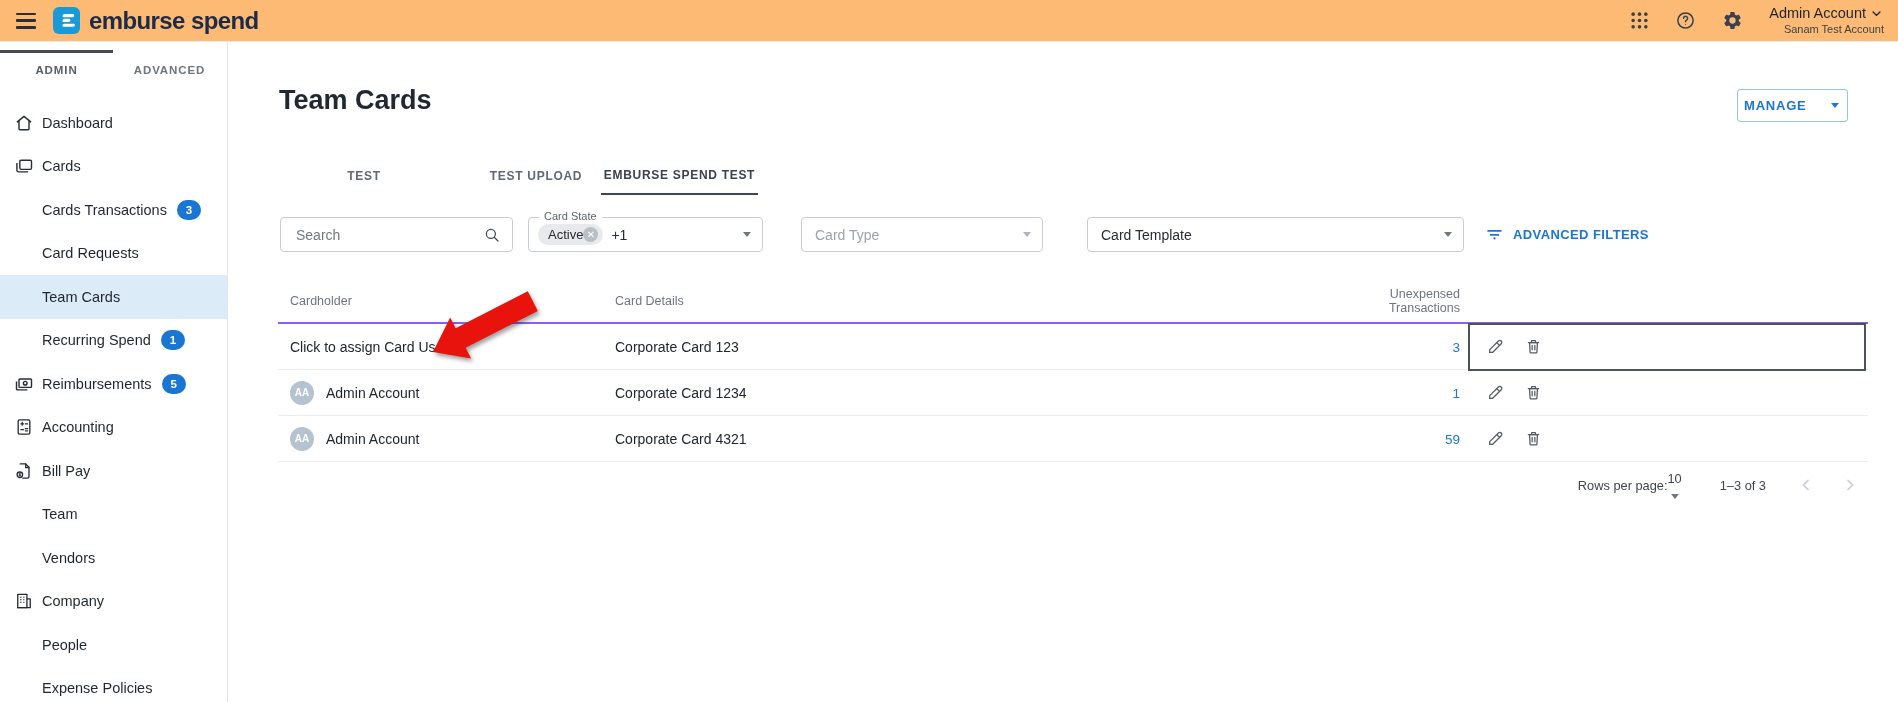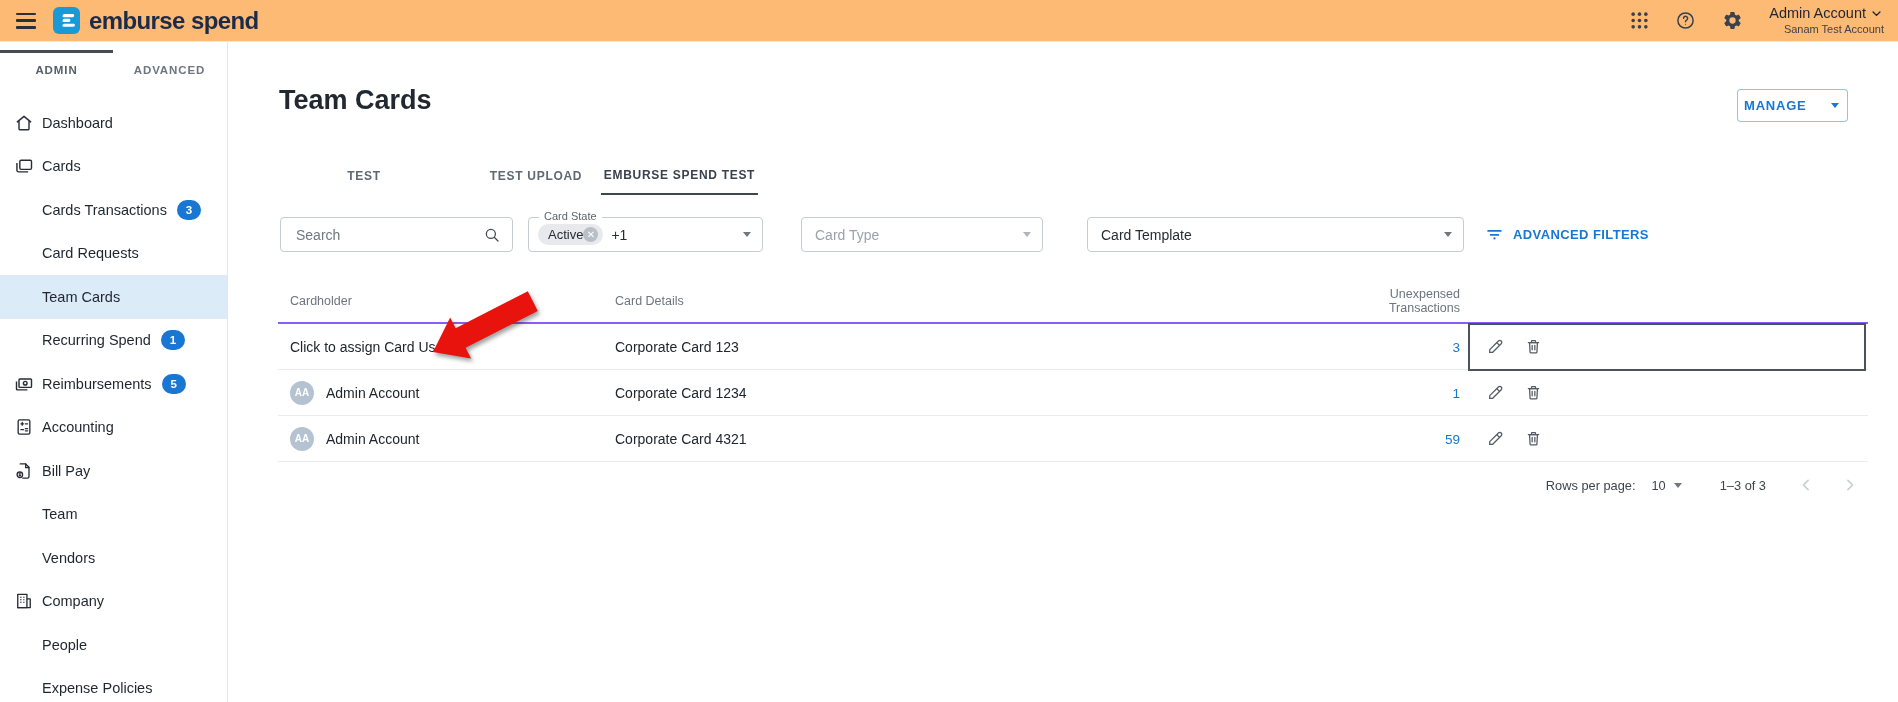--- a/index.html
+++ b/index.html
@@ -91,22 +91,22 @@
   .actions { margin-left:26px; display:flex; align-items:center; gap:19px; color:#545b63; }
   .action-btn { display:flex; cursor:pointer; color:#545b63; }
   .action-btn svg { width:19px; height:19px; }
   .avatar { width:24px; height:24px; border-radius:50%; background:#b5c3d1; color:#fff; font-size:10px;
             font-weight:700; display:flex; align-items:center; justify-content:center; margin-right:12px; flex:none; }
   .row-outline { position:absolute; left:1190px; top:-1px; width:398px; height:48px;
                  border:2px solid #4b525a; box-sizing:border-box; pointer-events:none; }
 
   .pagination { position:absolute; top:420px; right:38px; height:46px; display:flex; align-items:center;
                 font-size:12.8px; color:#3f454d; }
-  .pag-label { margin-right:16px; }
-  .rpp { display:flex; align-items:center; gap:8px; cursor:pointer; }
+  .pag-label { }
+  .rpp { display:flex; align-items:center; gap:8px; cursor:pointer;flex-direction:column; }
   .rpp .tri-down { border-top-color:#6f7780; }
   .pag-range { margin-left:38px; }
   .pag-chev { margin-left:30px; color:#c9ced4; display:flex; cursor:default; }
   .pag-chev.next { margin-left:24px; }
   .pag-chev svg { width:20px; height:20px; }
 
   .arrow-annotation { position:absolute; left:385px; top:283px; width:235px; height:125px;
                       z-index:9; pointer-events:none;
                       filter:drop-shadow(2px 3px 2px rgba(40,40,40,.45)); }
 </style>

